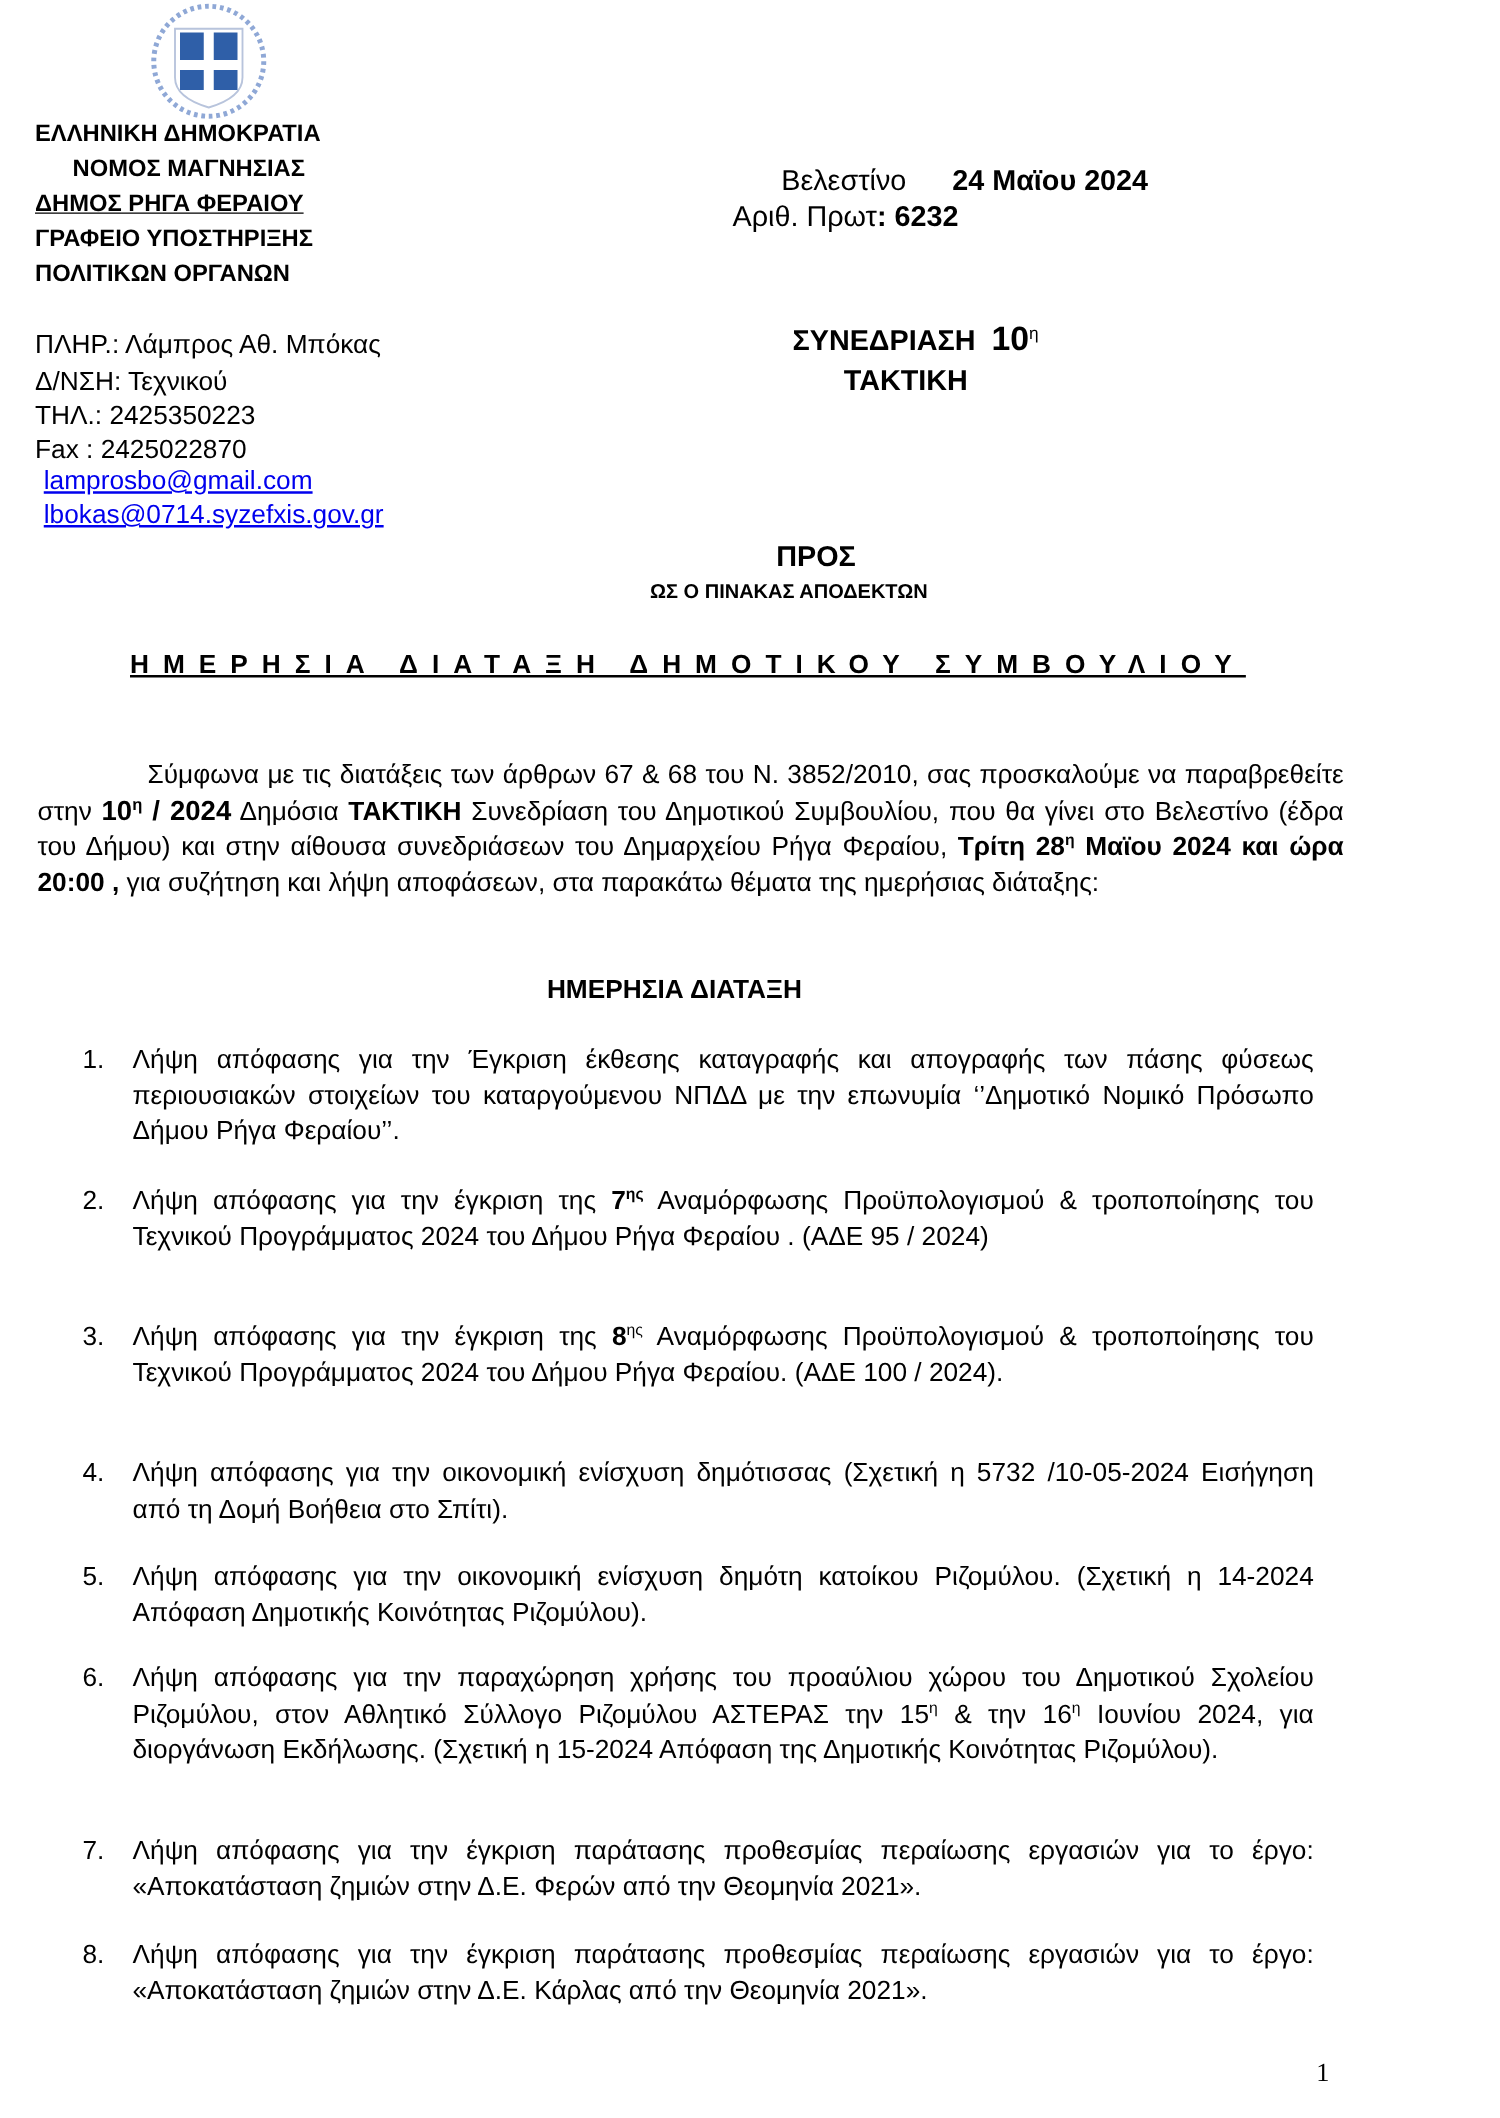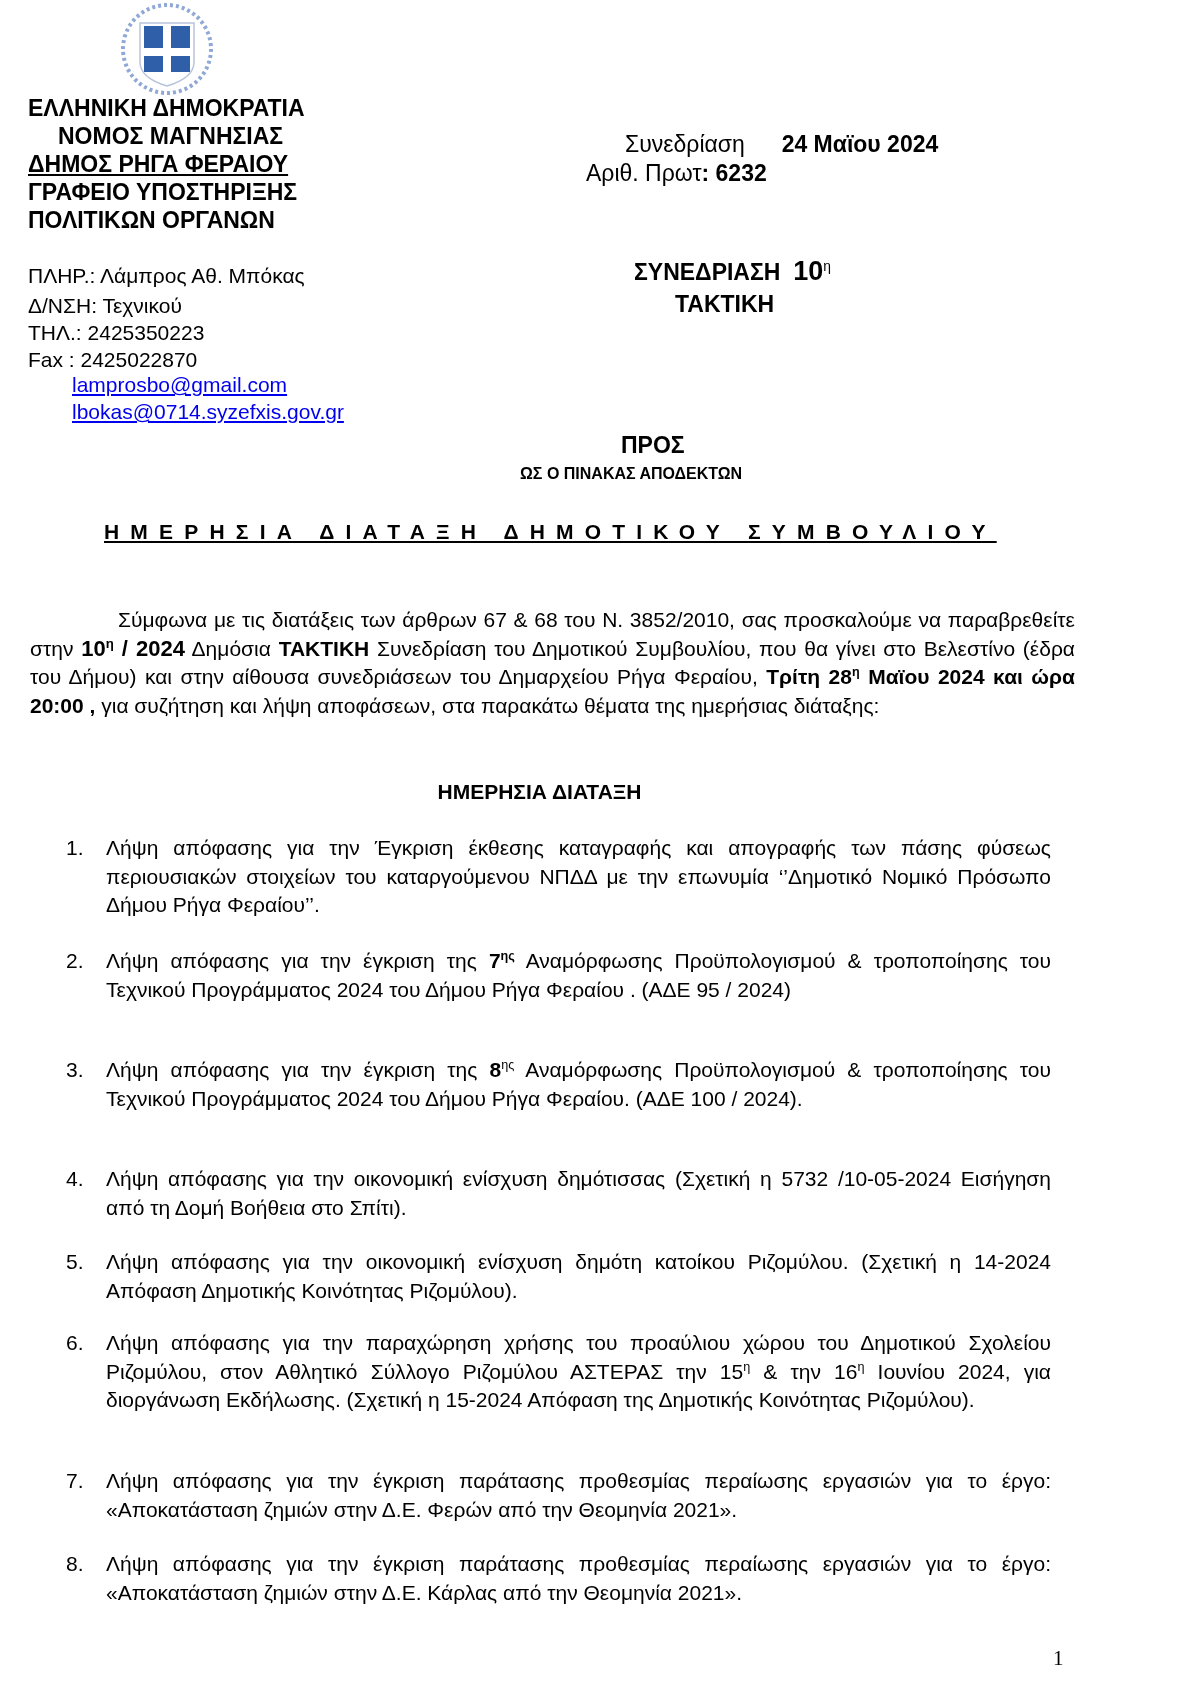--- a/index.html
+++ b/index.html
@@ -2,23 +2,23 @@
 <html><head>
   <meta charset="utf-8">
   <style>
     html, body { margin: 0; padding: 0; background: #ffffff; }
     body {
       width: 1200px; height: 1694px; position: relative; overflow: hidden;
       font-family: "Liberation Sans", sans-serif; color: #000;
     }
     .abs { position: absolute; white-space: nowrap; }
     .emblem { left: 92px; top: 0px; width: 150px; height: 98px; }
-    .hdr-bold { font-weight: bold; font-size: 23px; line-height: 30px; }
+    .hdr-bold { font-weight: bold; font-size: 19px; line-height: 30px; }
     .hdr-reg { font-size: 21px; line-height: 27px; }
-    .link { color: #0000ee; text-decoration: underline; font-size: 21px; margin-left: 37px; }
+    .link { color: #0000ee; text-decoration: underline; font-size: 21px; }
     .u { text-decoration: underline; }
     .b { font-weight: bold; }
     .sup { font-size: 0.6em; vertical-align: super; line-height: 0; }
     .para {
       position: absolute; left: 30px; width: 1045px; font-size: 21px; line-height: 28.5px;
       text-align: justify;
     }
     .para .indent { display: inline-block; width: 88px; }
     .agenda-title { left: 0; width: 1079px; text-align: center; font-weight: bold; font-size: 21px; }
     .item { position: absolute; left: 66px; width: 985px; font-size: 21px; line-height: 28.5px; text-align: justify; }
@@ -49,21 +49,21 @@
 <div class="abs hdr-bold" style="left:28px; top:205px;">ΠΟΛΙΤΙΚΩΝ ΟΡΓΑΝΩΝ</div>
 
 <div class="abs hdr-reg" style="left:28px; top:262px;">ΠΛΗΡ.: Λάμπρος Αθ. Μπόκας</div>
 <div class="abs hdr-reg" style="left:28px; top:292px;">Δ/ΝΣΗ: Τεχνικού</div>
 <div class="abs hdr-reg" style="left:28px; top:319px;">ΤΗΛ.:  2425350223</div>
 <div class="abs hdr-reg" style="left:28px; top:346px;">Fax   : 2425022870</div>
 <a class="abs link" style="left:35px; top:373px;">lamprosbo@gmail.com</a>
 <a class="abs link" style="left:35px; top:400px;">lbokas@0714.syzefxis.gov.gr</a>
 
 <div class="abs" style="left:625px; top:131px; font-size:23px;">
-  <span>Συνεδρίαση</span>
+  <span>Βελεστίνο</span>
   <span style="display:inline-block;width:24px;"></span>
   <span class="b">24 Μαϊου  2024</span>
 </div>
 <div class="abs" style="left:586px; top:160px; font-size:23px;">
   <span>Αριθ. Πρωτ</span><span class="b">: 6232</span>
 </div>
 <div class="abs b" style="left:634px; top:256px; font-size:23px;">
   <span>ΣΥΝΕΔΡΙΑΣΗ</span>&nbsp;
   <span style="font-size:27px;">10</span><span class="sup" style="font-weight:normal;">η</span>
 </div>

